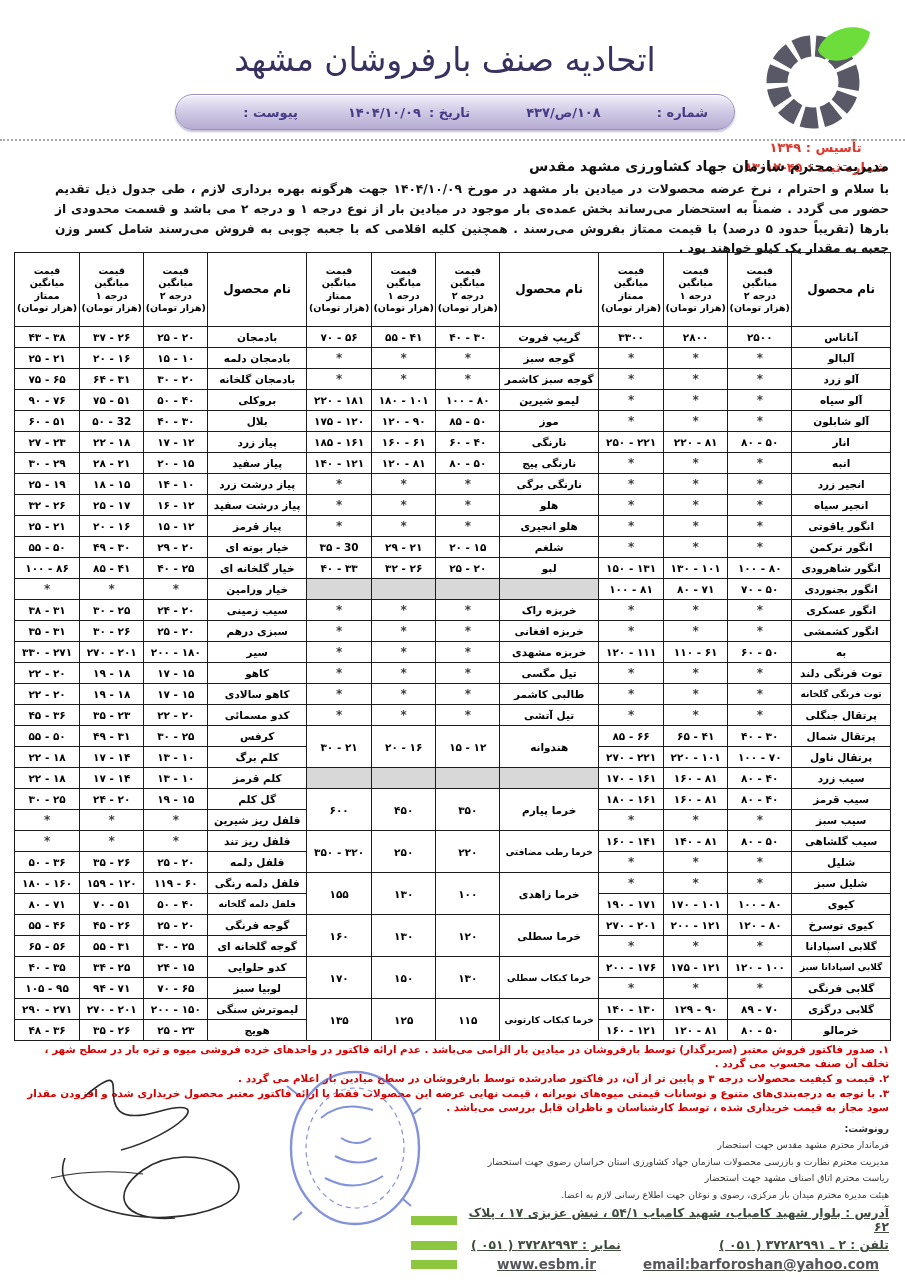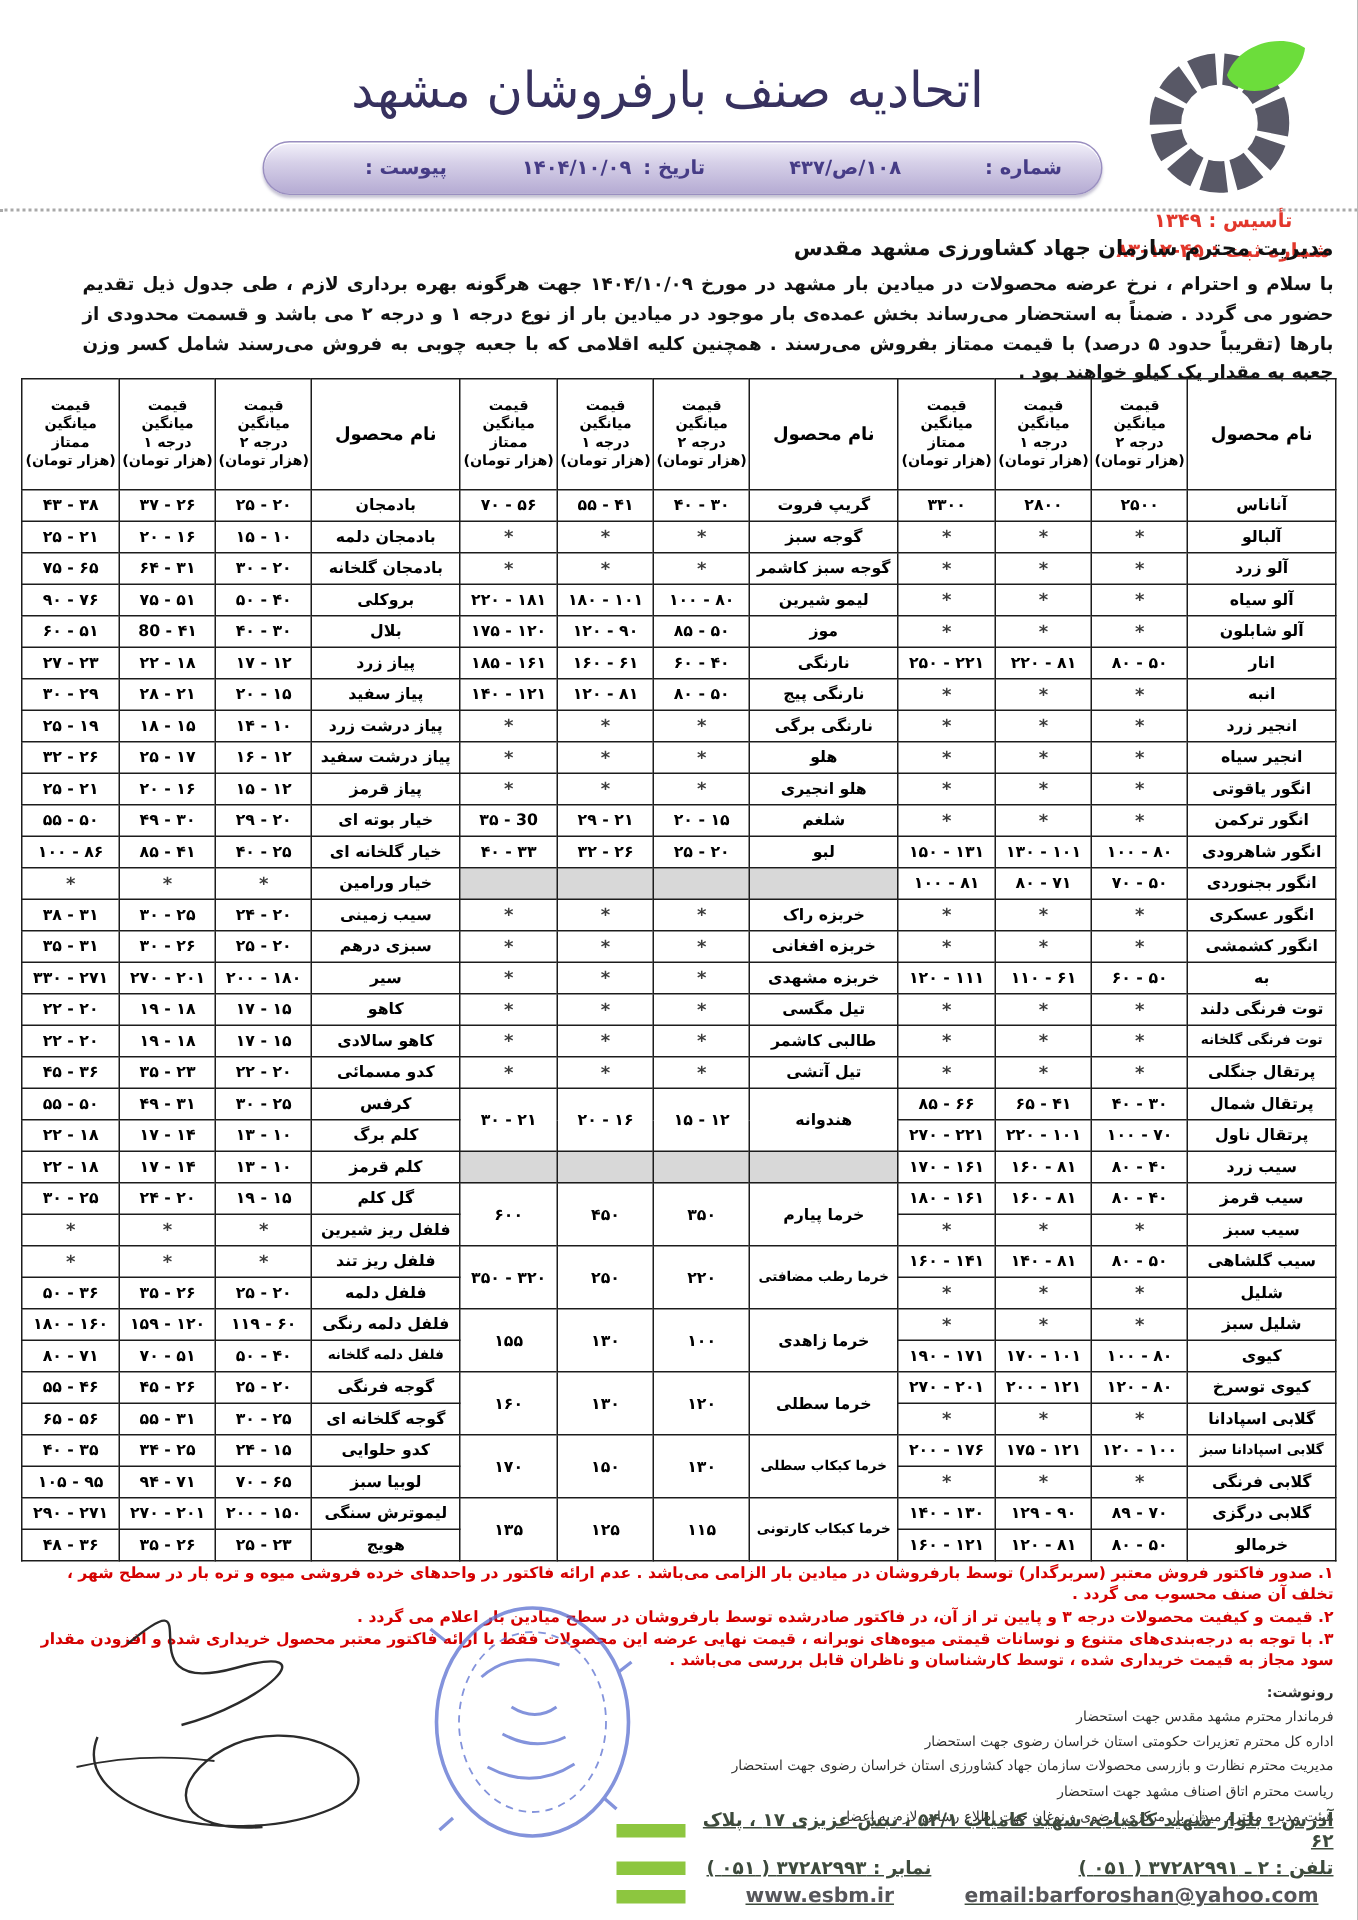--- a/index.html
+++ b/index.html
@@ -244,21 +244,21 @@
             <td class="pname">آلو شابلون</td>
             <td class="ast">*</td>
             <td class="ast">*</td>
             <td class="ast">*</td>
             <td class="pname">موز</td>
             <td class="num">۸۵ - ۵۰</td>
             <td class="num">۱۲۰ - ۹۰</td>
             <td class="num">۱۷۵ - ۱۲۰</td>
             <td class="pname">بلال</td>
             <td class="num">۴۰ - ۳۰</td>
-            <td class="num">80 - ۴۱</td>
+            <td class="num">۵۰ - 32</td>
             <td class="num">۶۰ - ۵۱</td>
           </tr>
           <tr>
             <td class="pname">انار</td>
             <td class="num">۸۰ - ۵۰</td>
             <td class="num">۲۲۰ - ۸۱</td>
             <td class="num">۲۵۰ - ۲۲۱</td>
             <td class="pname">نارنگی</td>
             <td class="num">۶۰ - ۴۰</td>
             <td class="num">۱۶۰ - ۶۱</td>
@@ -653,21 +653,20 @@
       <path d="M60 58 C120 8, 52 96, 132 74 C196 56, 150 98, 96 112"></path>
       <path d="M40 120 C20 170, 130 196, 196 168 C250 144, 170 96, 118 132 C84 156, 96 184, 150 180"></path>
       <path d="M26 140 q44 -10 92 -4" stroke-width="1.2"></path>
     </g>
   </svg>
 
   <div class="cc">
     <div class="cc-label">رونوشت:</div>
     <div id="cc-items">
         <div>فرماندار محترم مشهد مقدس جهت استحضار</div>
-        <div>اداره کل محترم تعزیرات حکومتی استان خراسان رضوی جهت استحضار</div>
         <div>مدیریت محترم نظارت و بازرسی محصولات سازمان جهاد کشاورزی استان خراسان رضوی جهت استحضار</div>
         <div>ریاست محترم اتاق اصناف مشهد جهت استحضار</div>
         <div>هیئت مدیره محترم میدان بار مرکزی، رضوی و نوغان جهت اطلاع رسانی لازم به اعضا.</div>
       </div>
   </div>
 
   <div class="contact">
     <div class="contact-line">
       <span class="txt">آدرس : بلوار شهید کامیاب، شهید کامیاب ۵۴/۱ ، نبش عزیزی ۱۷ ، پلاک ۶۲</span>
       <span class="gbar" style="background: rgb(141, 198, 63);"></span>

